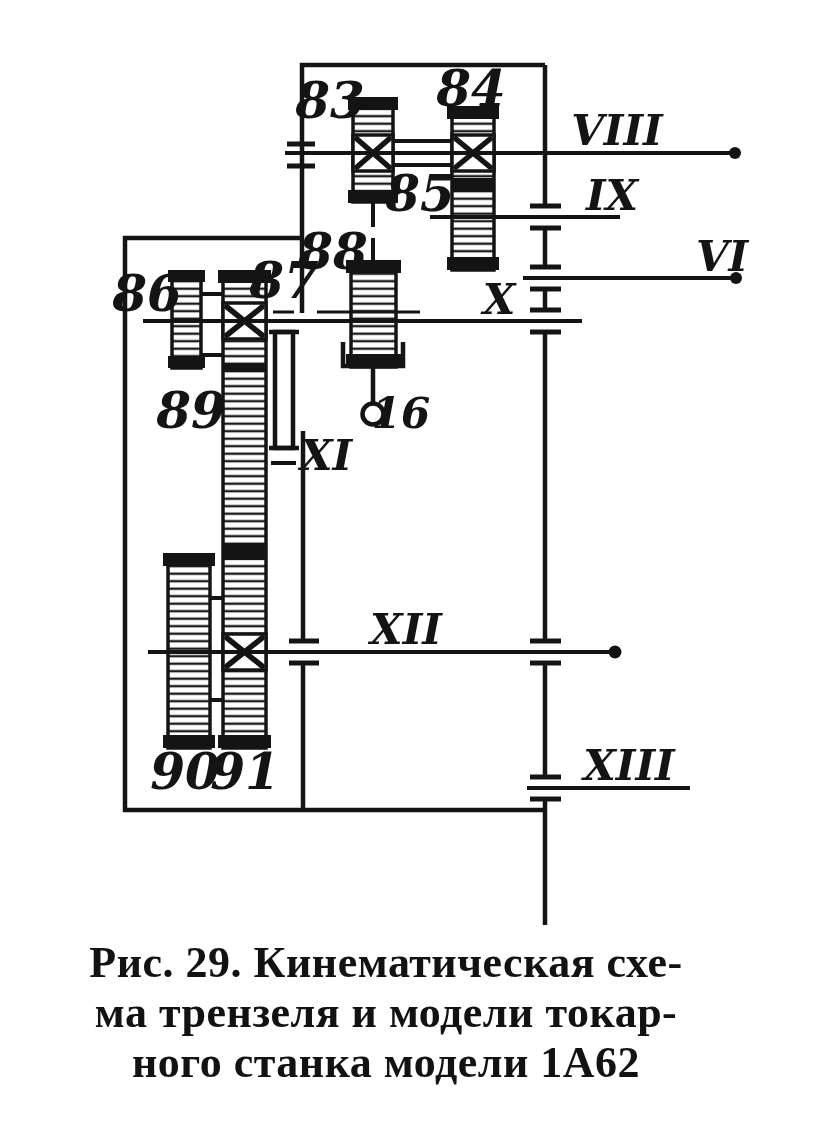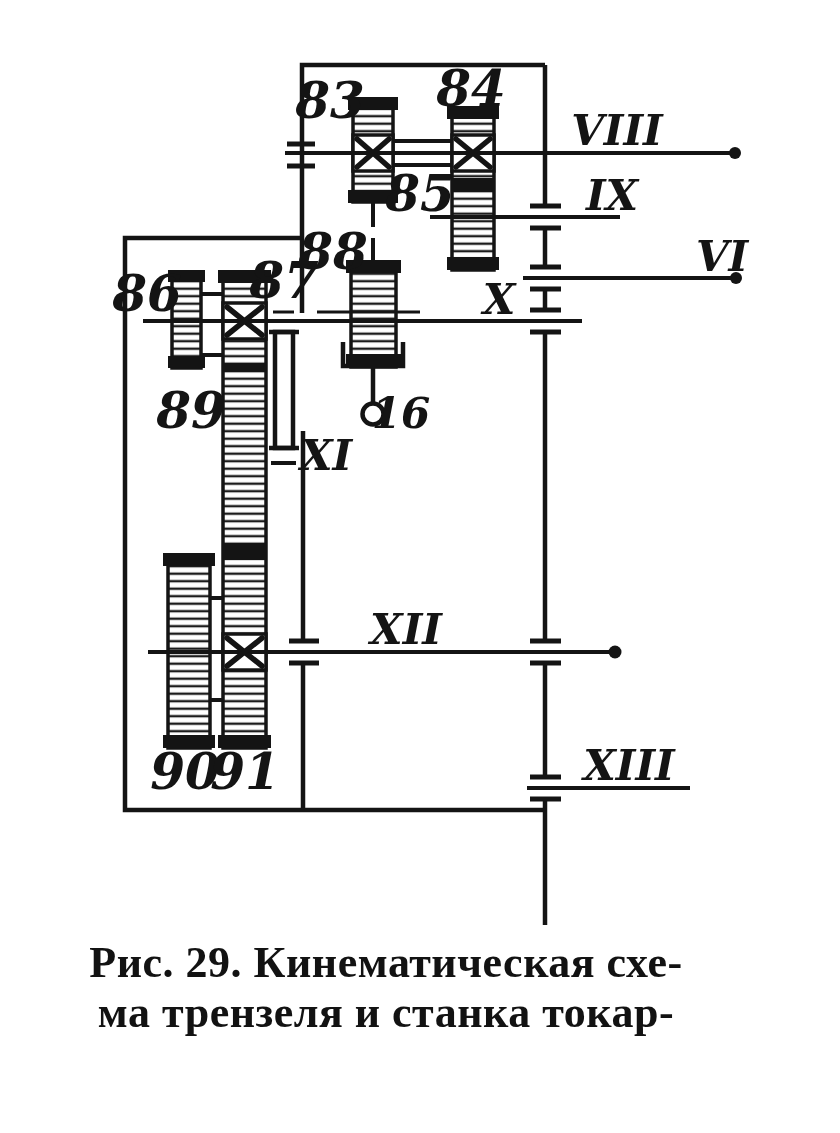--- a/index.html
+++ b/index.html
@@ -247,16 +247,17 @@
     <text class="roman" x="722" y="271">VI</text>
     <text class="roman" x="499" y="314">X</text>
     <text class="roman" x="326" y="470">XI</text>
     <text class="roman" x="406" y="644">XII</text>
     <text class="roman" x="629" y="780">XIII</text>
   </g>
 </svg>
 
 <div class="caption">
   <span>Рис. 29. Кинематическая схе-</span>
-  <span>ма трензеля и станка токар-</span>
+  <span>ма трензеля и модели токар-</span>
+  <span>ного станка модели 1А62</span>
 </div>
 
 </div>
 
 </body></html>

